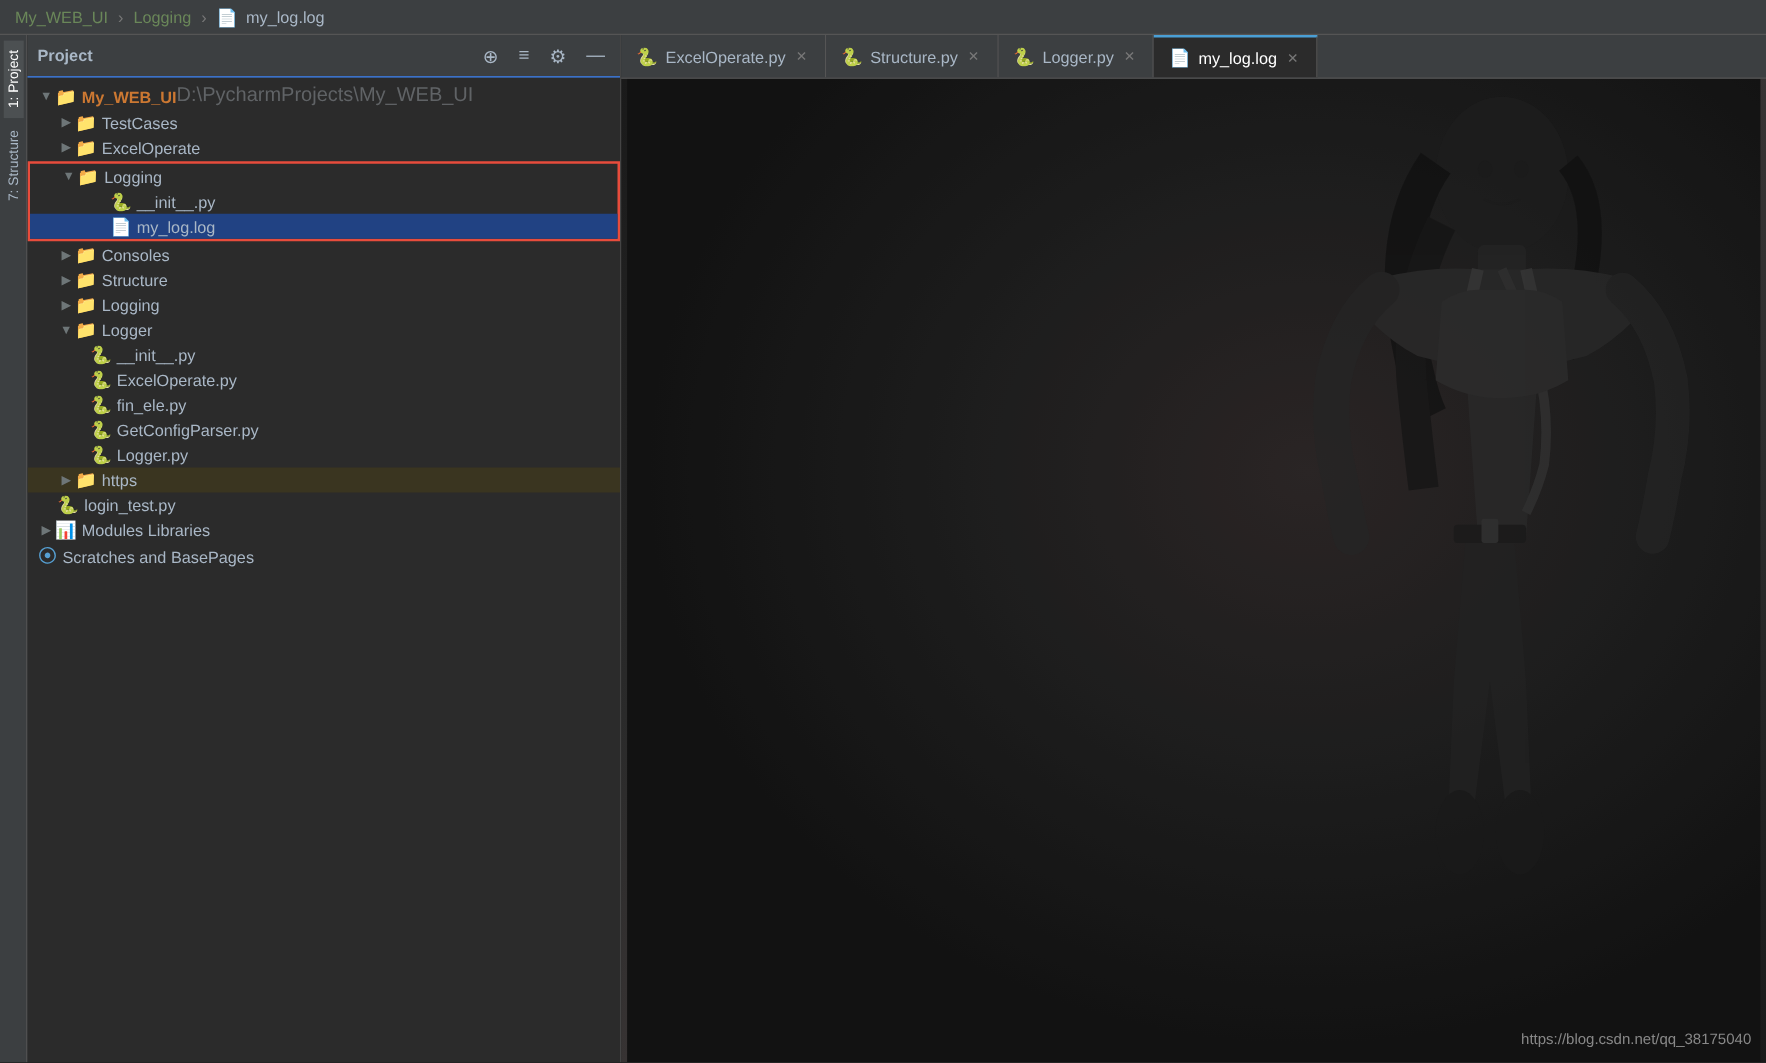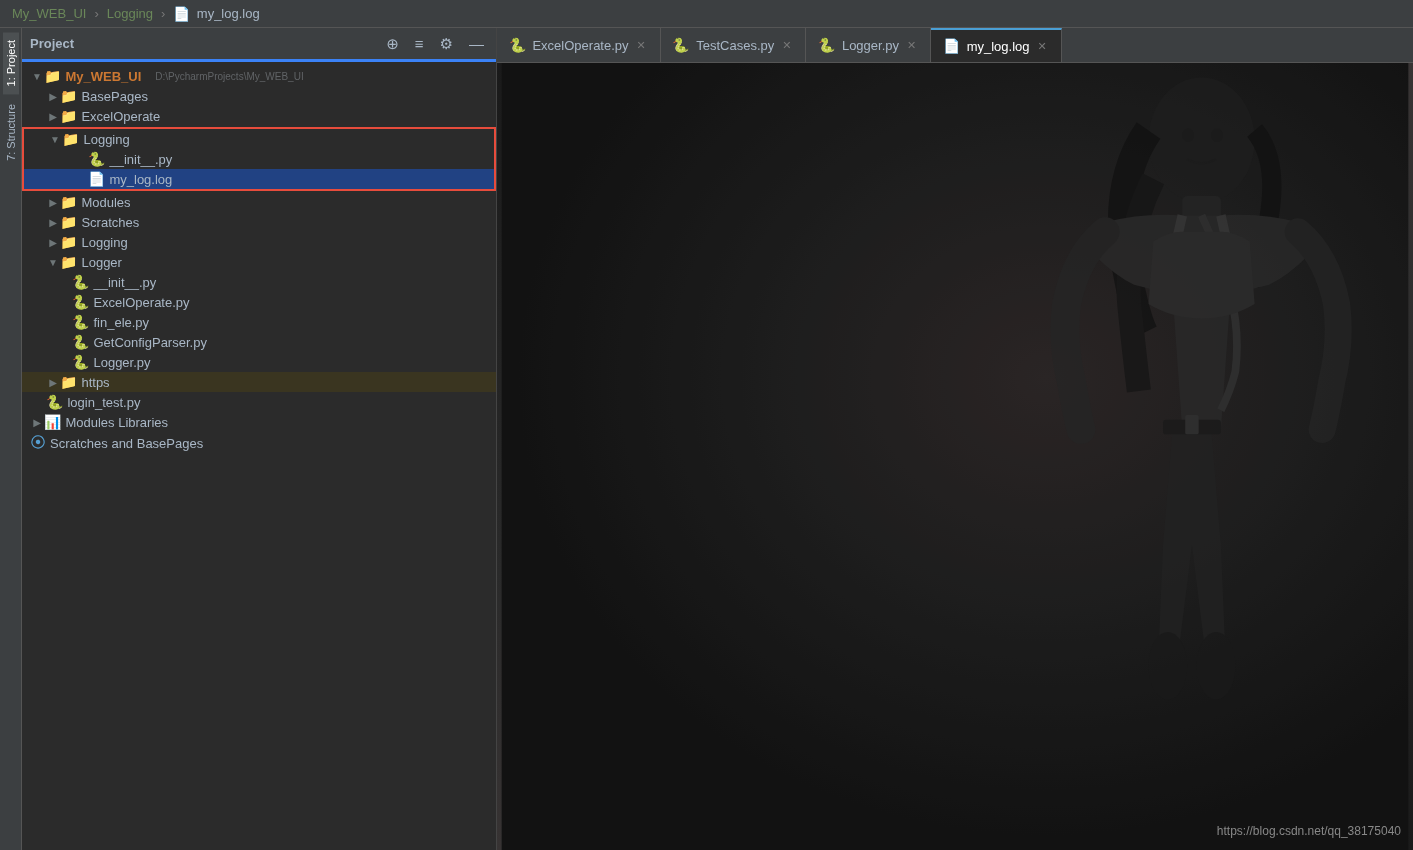--- a/index.html
+++ b/index.html
@@ -72,21 +72,21 @@
       border-right: 1px solid #444;
     }
 
     
     .project-toolbar {
       background: #3c3f41;
       display: flex;
       align-items: center;
       padding: 4px 8px;
       gap: 8px;
-      border-bottom: 3px solid #3b82f6;
+      border-bottom: 1px solid #3b82f6;
       min-height: 34px;
     }
     .project-toolbar-title {
       color: #a9b7c6;
       font-weight: bold;
       font-size: 13px;
       flex: 1;
     }
     .toolbar-icon {
       color: #a9b7c6;
@@ -122,21 +122,21 @@
       text-align: center;
       color: #6e7678;
       font-size: 10px;
     }
     .tree-icon {
       margin-right: 4px;
       font-size: 14px;
     }
     .tree-label { color: #a9b7c6; font-size: 13px; }
     .tree-label.root-label { color: #cc7832; font-weight: bold; }
-    .tree-path { color: #606366; font-size: 10px; margin-left: 14px; }
+    .tree-path { color: #606366; font-size: 16px; margin-left: 0; }
 
     
     .icon-folder { color: #7a86d6; }
 
     
     .tabs-bar {
       background: #3c3f41;
       display: flex;
       align-items: flex-end;
       border-bottom: 1px solid #555;
@@ -239,21 +239,21 @@
         <span class="tree-arrow">▼</span>
         <span class="tree-icon icon-folder">📁</span>
         <span class="tree-label root-label">My_WEB_UI</span>
         <span class="tree-path">D:\PycharmProjects\My_WEB_UI</span>
       </div>
 
       <div class="tree-item">
         <span class="tree-indent" style="width:20px;"></span>
         <span class="tree-arrow">▶</span>
         <span class="tree-icon icon-folder">📁</span>
-        <span class="tree-label">BasePages</span>
+        <span class="tree-label">TestCases</span>
       </div>
 
       <div class="tree-item">
         <span class="tree-indent" style="width:20px;"></span>
         <span class="tree-arrow">▶</span>
         <span class="tree-icon icon-folder">📁</span>
         <span class="tree-label">ExcelOperate</span>
       </div>
 
       <div style="border: 2px solid #e74c3c; margin: 1px 0;">
@@ -276,28 +276,28 @@
           <span class="tree-arrow"></span>
           <span class="tree-icon" style="color:#a9b7c6;">📄</span>
           <span class="tree-label">my_log.log</span>
         </div>
       </div>
 
       <div class="tree-item">
         <span class="tree-indent" style="width:20px;"></span>
         <span class="tree-arrow">▶</span>
         <span class="tree-icon icon-folder">📁</span>
-        <span class="tree-label">Modules</span>
-      </div>
-
-      <div class="tree-item">
-        <span class="tree-indent" style="width:20px;"></span>
-        <span class="tree-arrow">▶</span>
-        <span class="tree-icon icon-folder">📁</span>
-        <span class="tree-label">Scratches</span>
+        <span class="tree-label">Consoles</span>
+      </div>
+
+      <div class="tree-item">
+        <span class="tree-indent" style="width:20px;"></span>
+        <span class="tree-arrow">▶</span>
+        <span class="tree-icon icon-folder">📁</span>
+        <span class="tree-label">Structure</span>
       </div>
 
       <div class="tree-item">
         <span class="tree-indent" style="width:20px;"></span>
         <span class="tree-arrow">▶</span>
         <span class="tree-icon icon-folder">📁</span>
         <span class="tree-label">Logging</span>
       </div>
 
       <div class="tree-item">
@@ -371,21 +371,21 @@
     <div class="tabs-bar">
 
       <div class="tab">
         <span class="tab-icon" style="color:#cc7832;">🐍</span>
         <span>ExcelOperate.py</span>
         <span class="tab-close">✕</span>
       </div>
 
       <div class="tab">
         <span class="tab-icon" style="color:#cc7832;">🐍</span>
-        <span>TestCases.py</span>
+        <span>Structure.py</span>
         <span class="tab-close">✕</span>
       </div>
 
       <div class="tab">
         <span class="tab-icon" style="color:#cc7832;">🐍</span>
         <span>Logger.py</span>
         <span class="tab-close">✕</span>
       </div>
 
       <div class="tab active">

